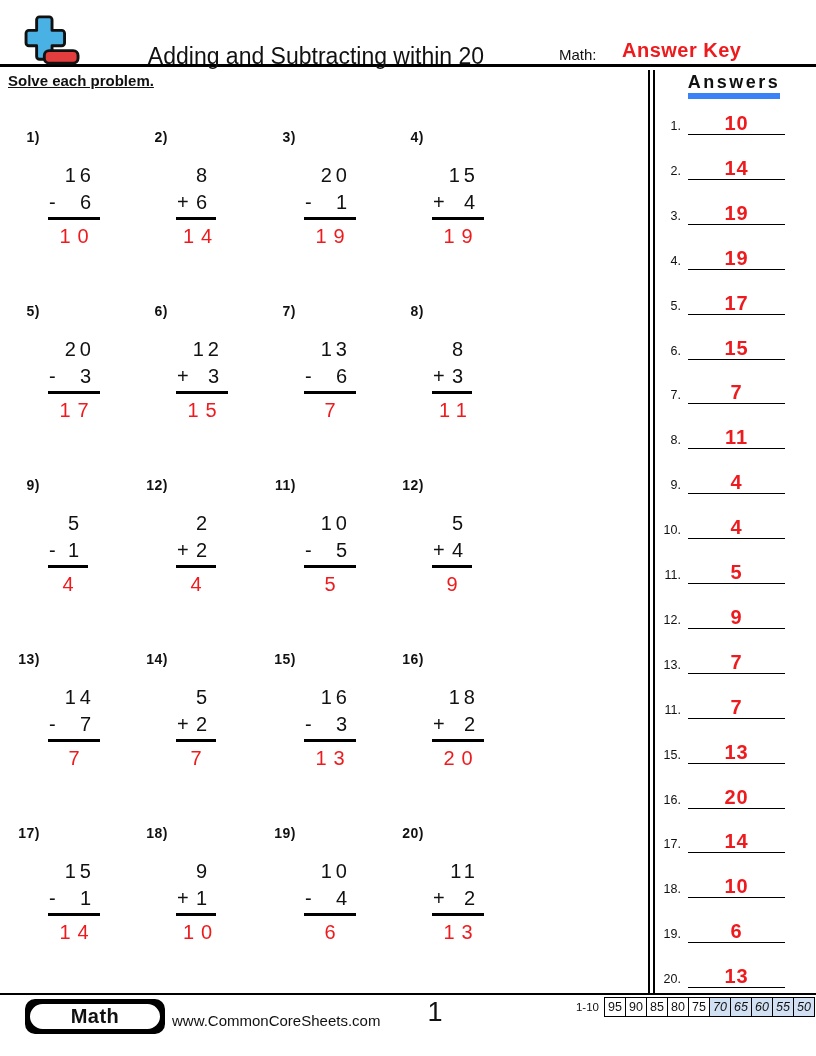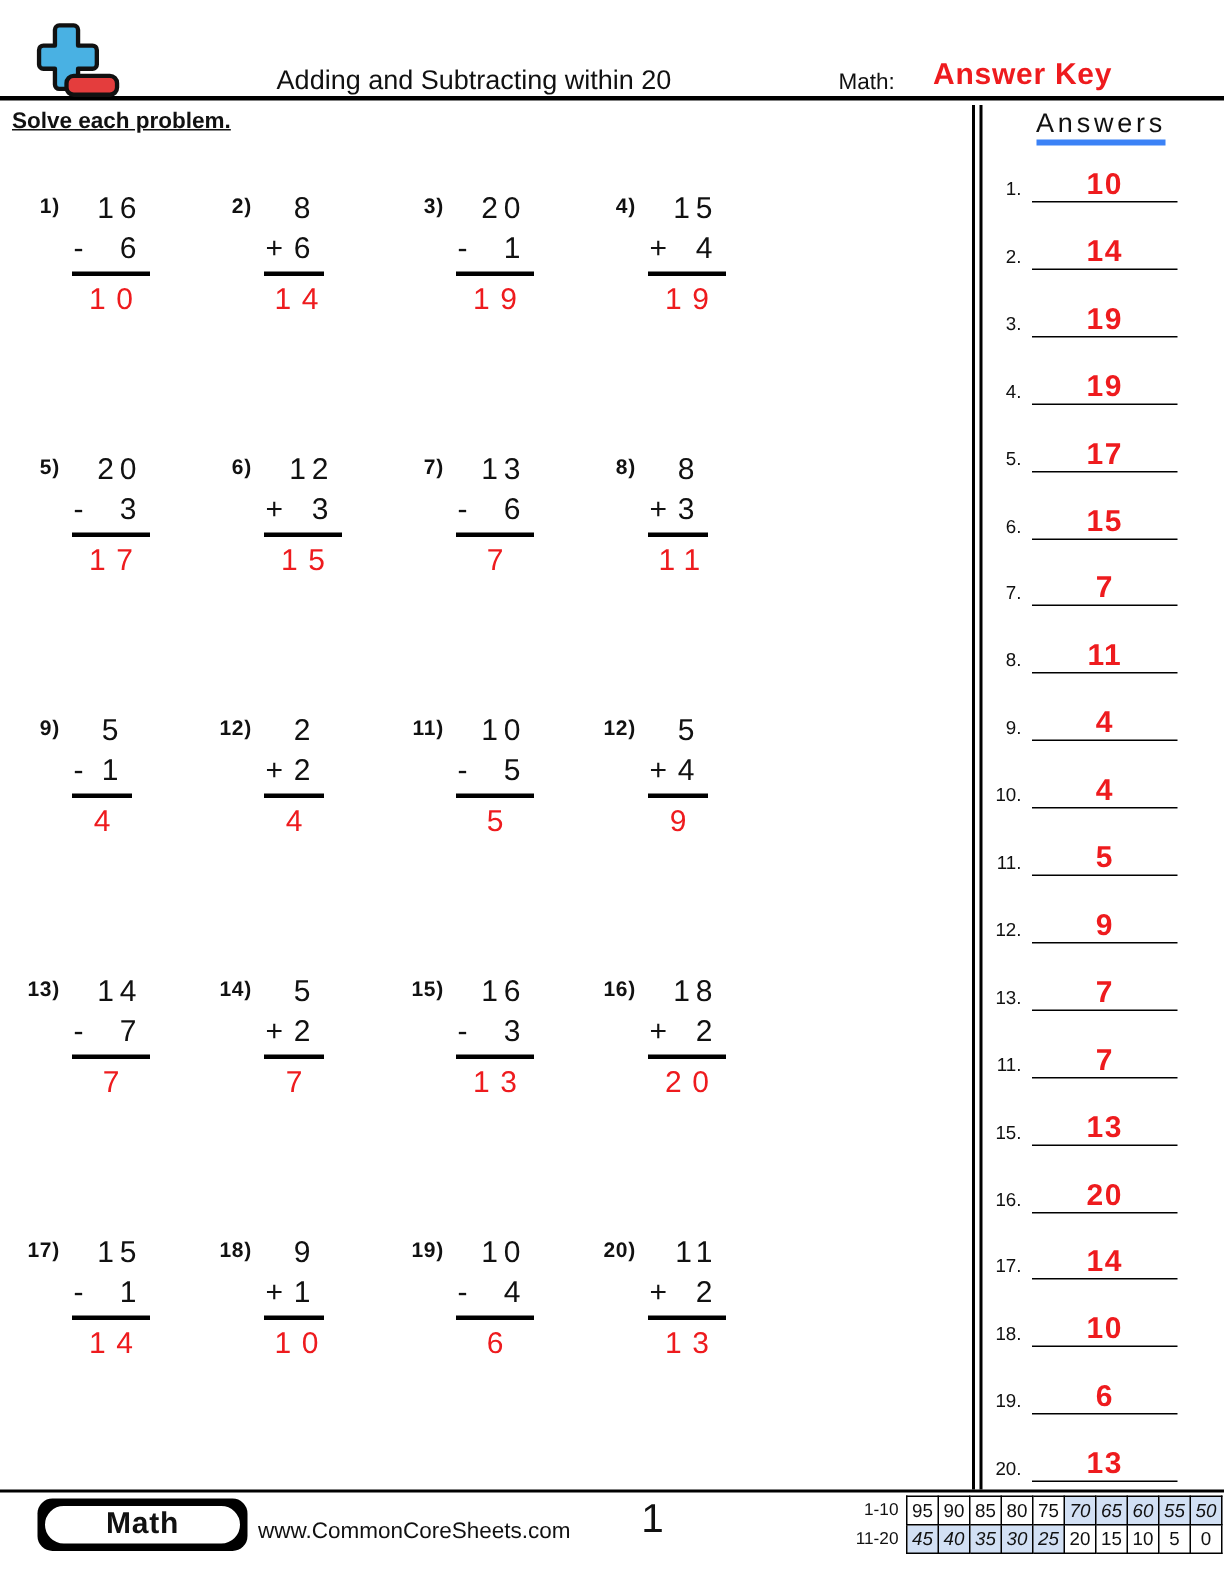--- a/index.html
+++ b/index.html
@@ -4,46 +4,46 @@
 <style>
   :root { --red:#ee1b1e; --blue:#d2e0f4; --logo-blue:#49b1e3; --logo-red:#e43d3d; }
   * { margin:0; padding:0; box-sizing:border-box; }
   body { background:#fff; }
   .page { position:relative; width:816px; height:1056px; background:#fff;
           font-family:"Liberation Sans", sans-serif; color:#111; overflow:hidden; }
 
   
   .header { position:absolute; top:0; left:0; width:816px; height:67px; border-bottom:3px solid #000; }
   .logo { position:absolute; left:24px; top:15px; width:58px; height:52px; }
-  .title { position:absolute; left:316px; top:43px; transform:translateX(-50%); font-size:18px; white-space:nowrap; }
+  .title { position:absolute; left:316px; top:43px; transform:translateX(-50%); font-size:23px; white-space:nowrap; }
   .name-label { position:absolute; left:559px; top:46px; font-size:15px; }
   .answer-key { position:absolute; left:622px; top:39px; font-size:20px; font-weight:bold; color:var(--red); letter-spacing:.5px; }
 
   
   .instruction { position:absolute; left:8px; top:72px; font-size:15px; font-weight:bold;text-decoration:underline; }
 
   
   .problems { position:absolute; left:0; top:126px; width:645px; height:867px; }
   .prob { position:absolute; display:flex; align-items:flex-start; }
   .pnum { width:28px; text-align:right; font-weight:bold; font-size:14px; padding-top:3px; letter-spacing:.5px; }
   .pbody { margin-left:8px; width:52px; font-size:20px; line-height:27px; }
   .pbody.narrow { width:40px; }
-  .ptop { display:block; text-align:right; padding-right:5px; letter-spacing:4px; }
+  .ptop { display:block; text-align:right; padding-right:5px; letter-spacing:4px;margin-top:36px; }
   .prow2 { display:flex; justify-content:space-between; border-bottom:3.5px solid #000; padding-bottom:1px; }
   .pop { padding-left:1px; }
   .pbot { padding-right:5px; letter-spacing:4px; }
   .pans { display:block; text-align:center; margin-top:3px; color:var(--red); letter-spacing:7px; padding-left:7px; }
 
   
   .divider { position:absolute; left:648px; top:70px; width:7px; height:923px;
              border-left:2.5px solid #000; border-right:2.5px solid #000; }
   .answers { position:absolute; left:655px; top:70px; width:161px; height:923px; }
   .answers-title { position:absolute; top:2px; left:0; width:158px; text-align:center; }
-  .answers-title span { font-size:18px; font-weight:normal; letter-spacing:2.5px;
-                        border-bottom:4px solid #3b82f6; padding-bottom:1px; }
+  .answers-title span { font-size:18px; font-weight:bold; letter-spacing:2.5px;
+                        border-bottom:6px solid #3b82f6; padding-bottom:1px; }
   .aitem { position:absolute; left:2px; display:flex; align-items:flex-end; height:32px; }
   .anum { width:24px; text-align:right; font-size:12.5px; margin-right:7px; padding-bottom:2px; }
   .aline { width:97px; border-bottom:1.6px solid #000; display:flex; align-items:flex-end; justify-content:center; height:100%; }
   .aval { font-size:20px; font-weight:bold; color:var(--red); letter-spacing:1px; line-height:22px; }
 
   
   .footer { position:absolute; left:0; top:993px; width:816px; height:63px; border-top:2.5px solid #000; }
   .math-badge { position:absolute; left:25px; top:4px; width:140px; height:35px; background:#000; border-radius:10px; }
   .math-inner { position:absolute; left:3px; top:3px; right:3px; bottom:3px; background:#fff;
                 border:2.5px solid #000; border-radius:16px; display:flex; align-items:center;
@@ -442,30 +442,17 @@
             <td class="gcell">90</td>
             <td class="gcell">85</td>
             <td class="gcell">80</td>
             <td class="gcell">75</td>
             <td class="gcell shaded">70</td>
             <td class="gcell shaded">65</td>
             <td class="gcell shaded">60</td>
             <td class="gcell shaded">55</td>
             <td class="gcell shaded">50</td>
           </tr>
-          <tr>
-            <td class="glabel">11-20</td>
-            <td class="gcell shaded">45</td>
-            <td class="gcell shaded">40</td>
-            <td class="gcell shaded">35</td>
-            <td class="gcell shaded">30</td>
-            <td class="gcell shaded">25</td>
-            <td class="gcell">20</td>
-            <td class="gcell">15</td>
-            <td class="gcell">10</td>
-            <td class="gcell">5</td>
-            <td class="gcell">0</td>
-          </tr>
         </tbody>
     </table>
   </div>
 
 </div>
 
 </body></html>

